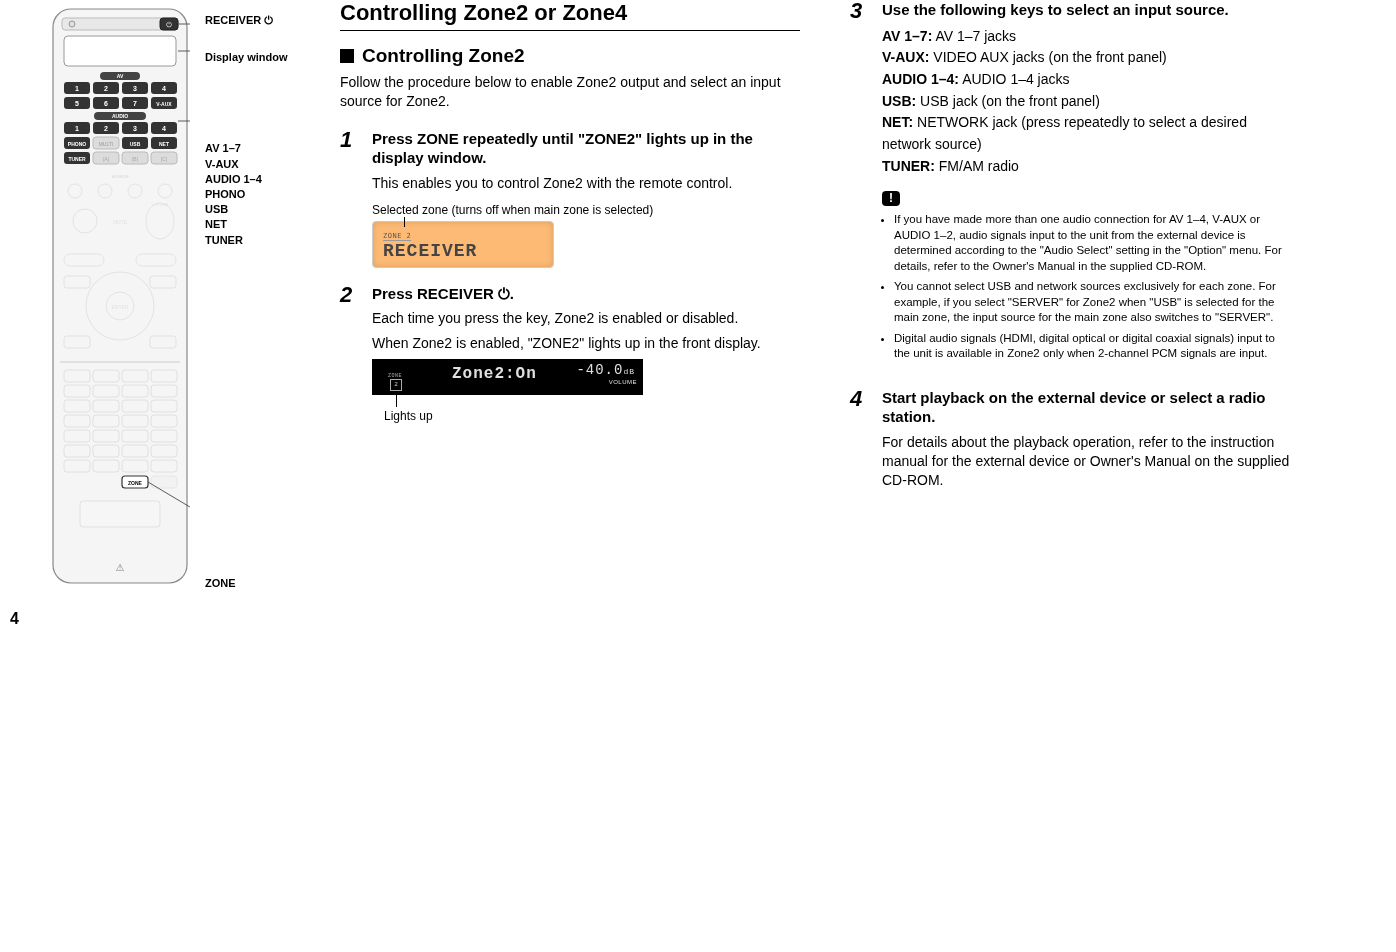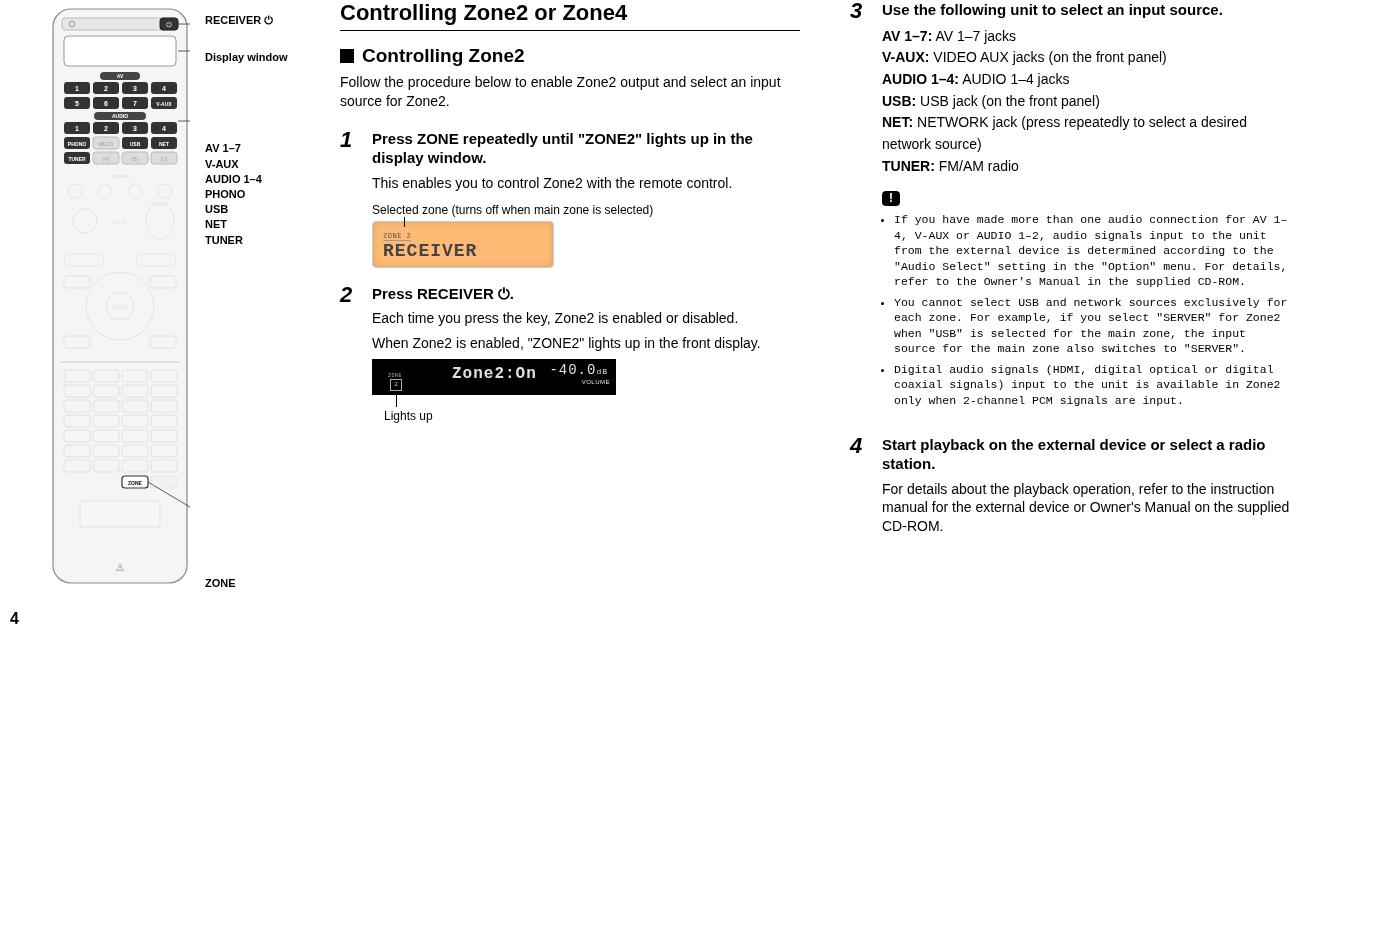--- a/index.html
+++ b/index.html
@@ -133,21 +133,21 @@
     font-family: "Courier New", monospace;
     font-size: 18px;
     letter-spacing: 1px;
     font-weight: bold;
     color:#444;
   }
   .lcd-black {
     background: #000;
     color: #e0e0e0;
     font-family: "Courier New", monospace;
-    width: 244px;
+    width: 271px;
     height: 36px;
     position: relative;
   }
   .lcd-black .txt {
     position:absolute;
     top:6px; left:80px;
     font-size:16px;
     font-weight: bold;
     letter-spacing:1px;
   }
@@ -210,21 +210,20 @@
     color:#fff;
     text-align:center;
     font-weight:bold;
     font-size:12px;
     line-height:15px;
     margin: 4px 0 4px 0;
   }
   .notes {
     font-size: 11.5px;
     line-height: 1.35;
-    font-family: Liberation Mono, monospace;
   }
   .notes li { margin-bottom: 5px; }
   .notes ul { padding-left: 12px; margin: 2px 0 10px 0; list-style: disc; }
   .page-num {
     position:absolute;
     left:10px;
     top:610px;
     font-size:16px;
     font-weight:bold;
   }
@@ -424,21 +423,21 @@
         </div>
       </div>
     </div>
   </div>
 
   <div class="col-right">
 
     <div class="step">
       <div class="step-num">3</div>
       <div class="step-body">
-        <div class="step-head">Use the following unit to select an input source.</div>
+        <div class="step-head">Use the following keys to select an input source.</div>
         <div class="source-list">
           <div><b>AV 1–7:</b><span> AV 1–7 jacks</span></div>
           <div><b>V-AUX:</b><span> VIDEO AUX jacks (on the front panel)</span></div>
           <div><b>AUDIO 1–4:</b><span> AUDIO 1–4 jacks</span></div>
           <div><b>USB:</b><span> USB jack (on the front panel)</span></div>
           <div><b>NET:</b><span> NETWORK jack (press repeatedly to select a desired network source)</span></div>
           <div><b>TUNER:</b><span> FM/AM radio</span></div>
         </div>
         <div class="note-icon">!</div>
         <div class="notes">

